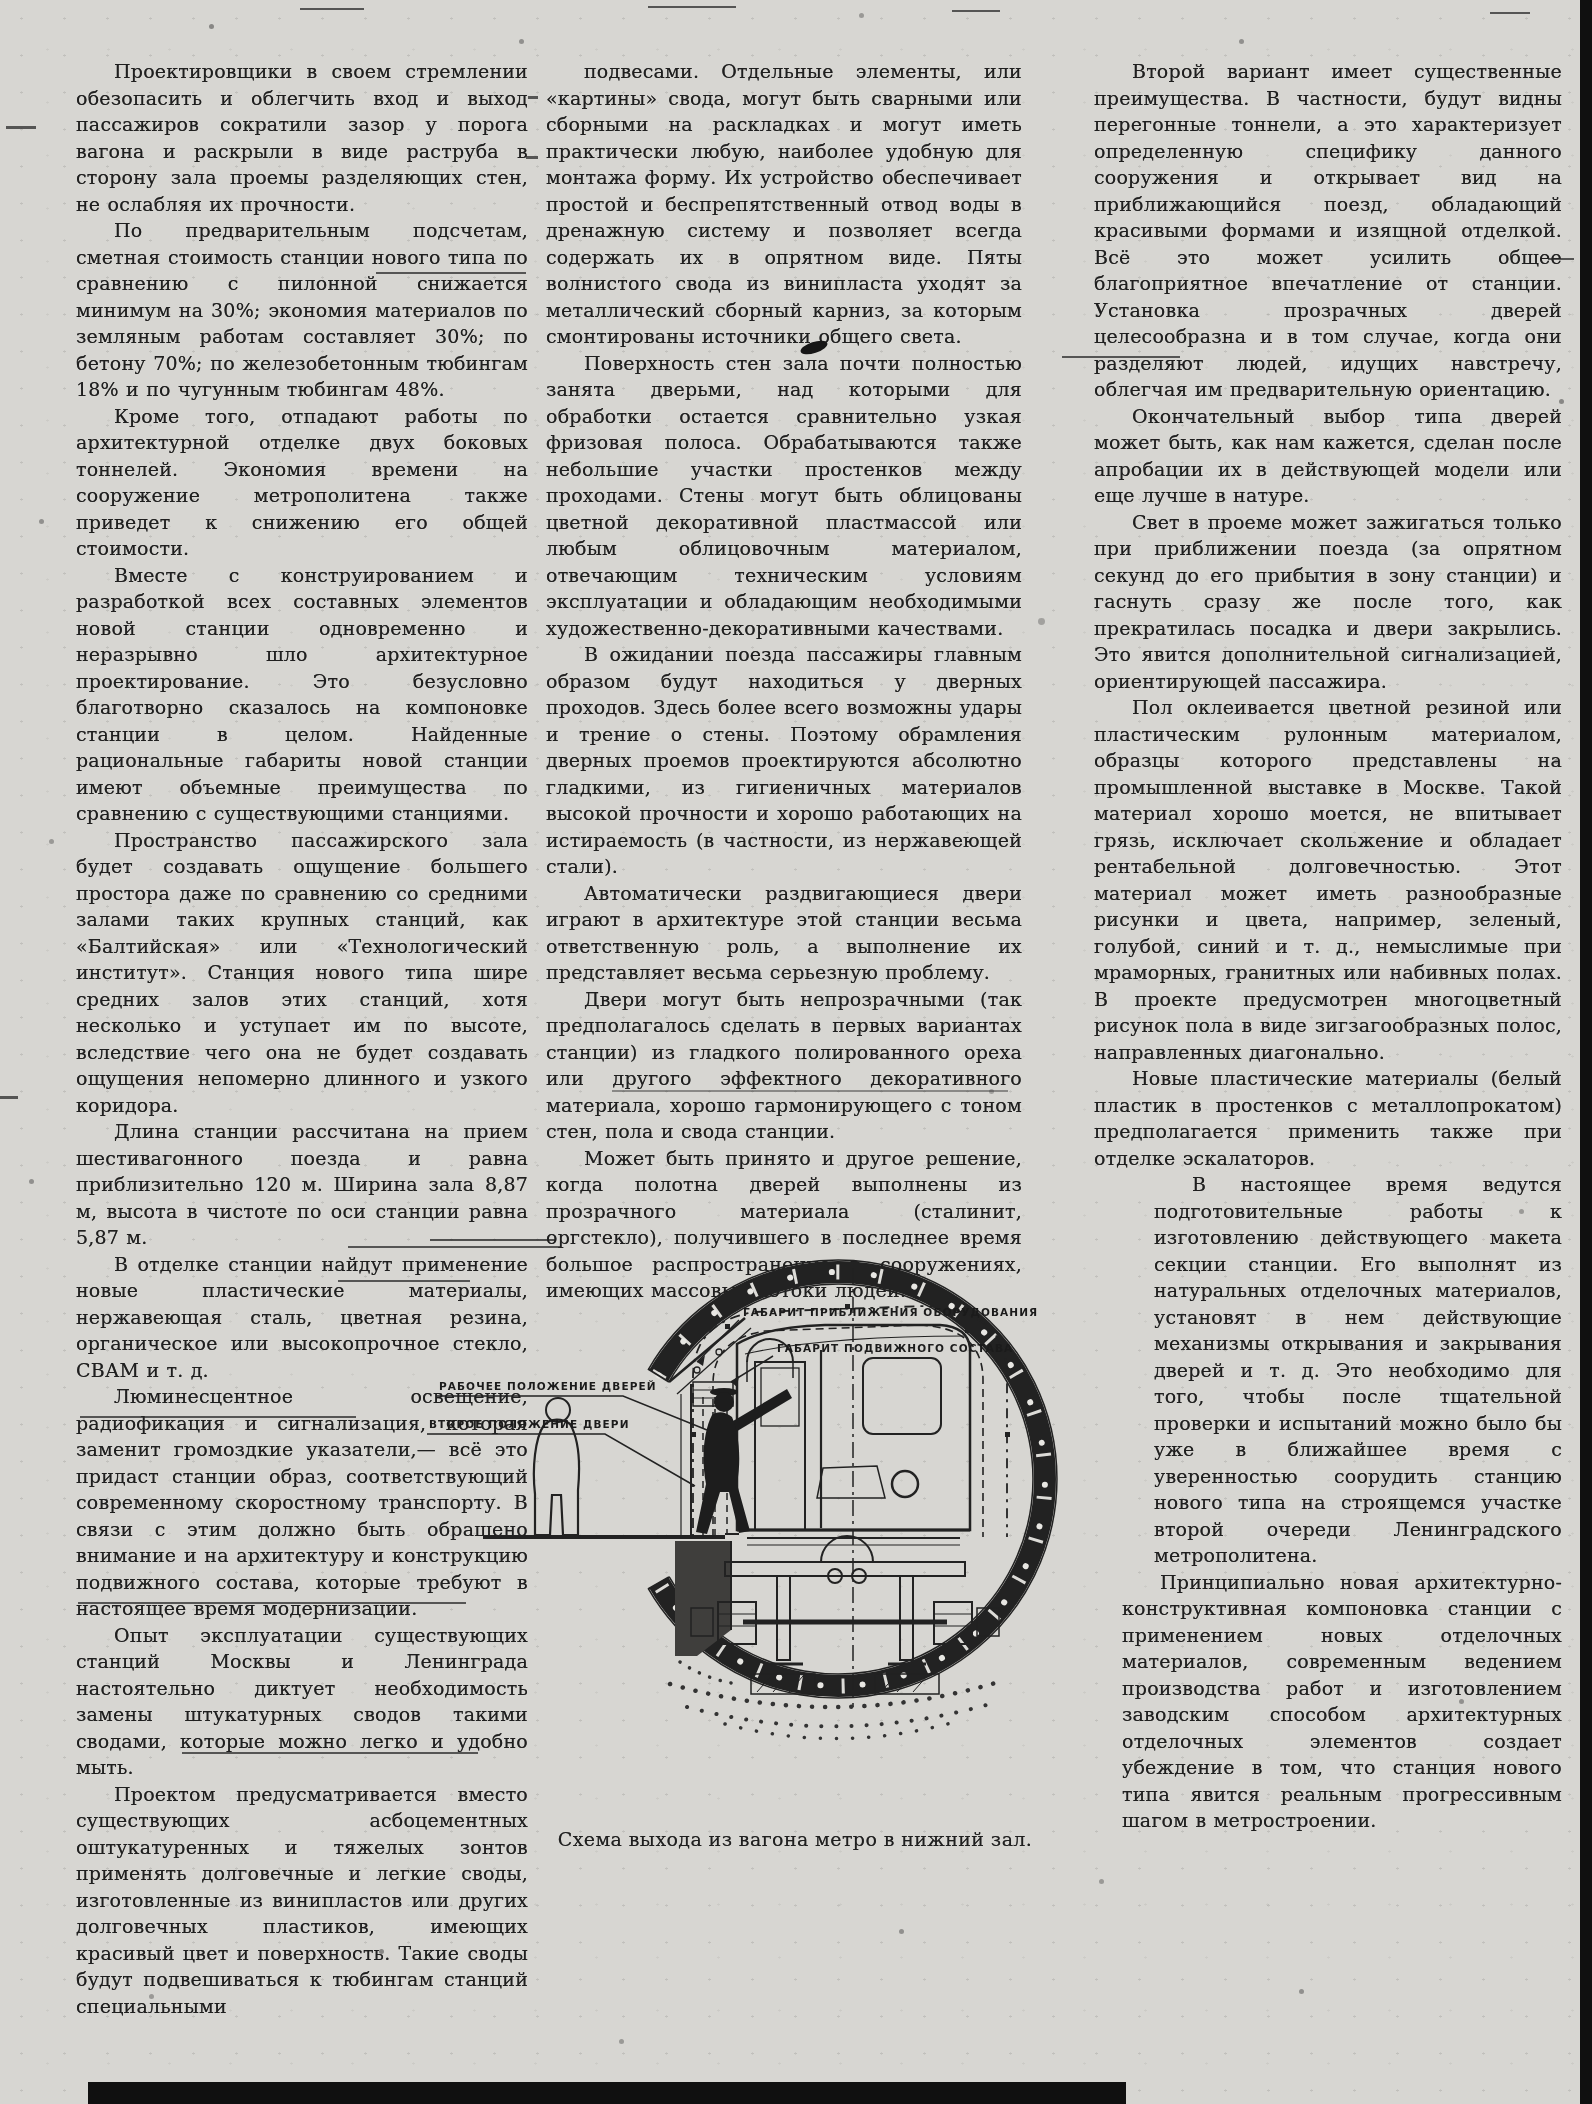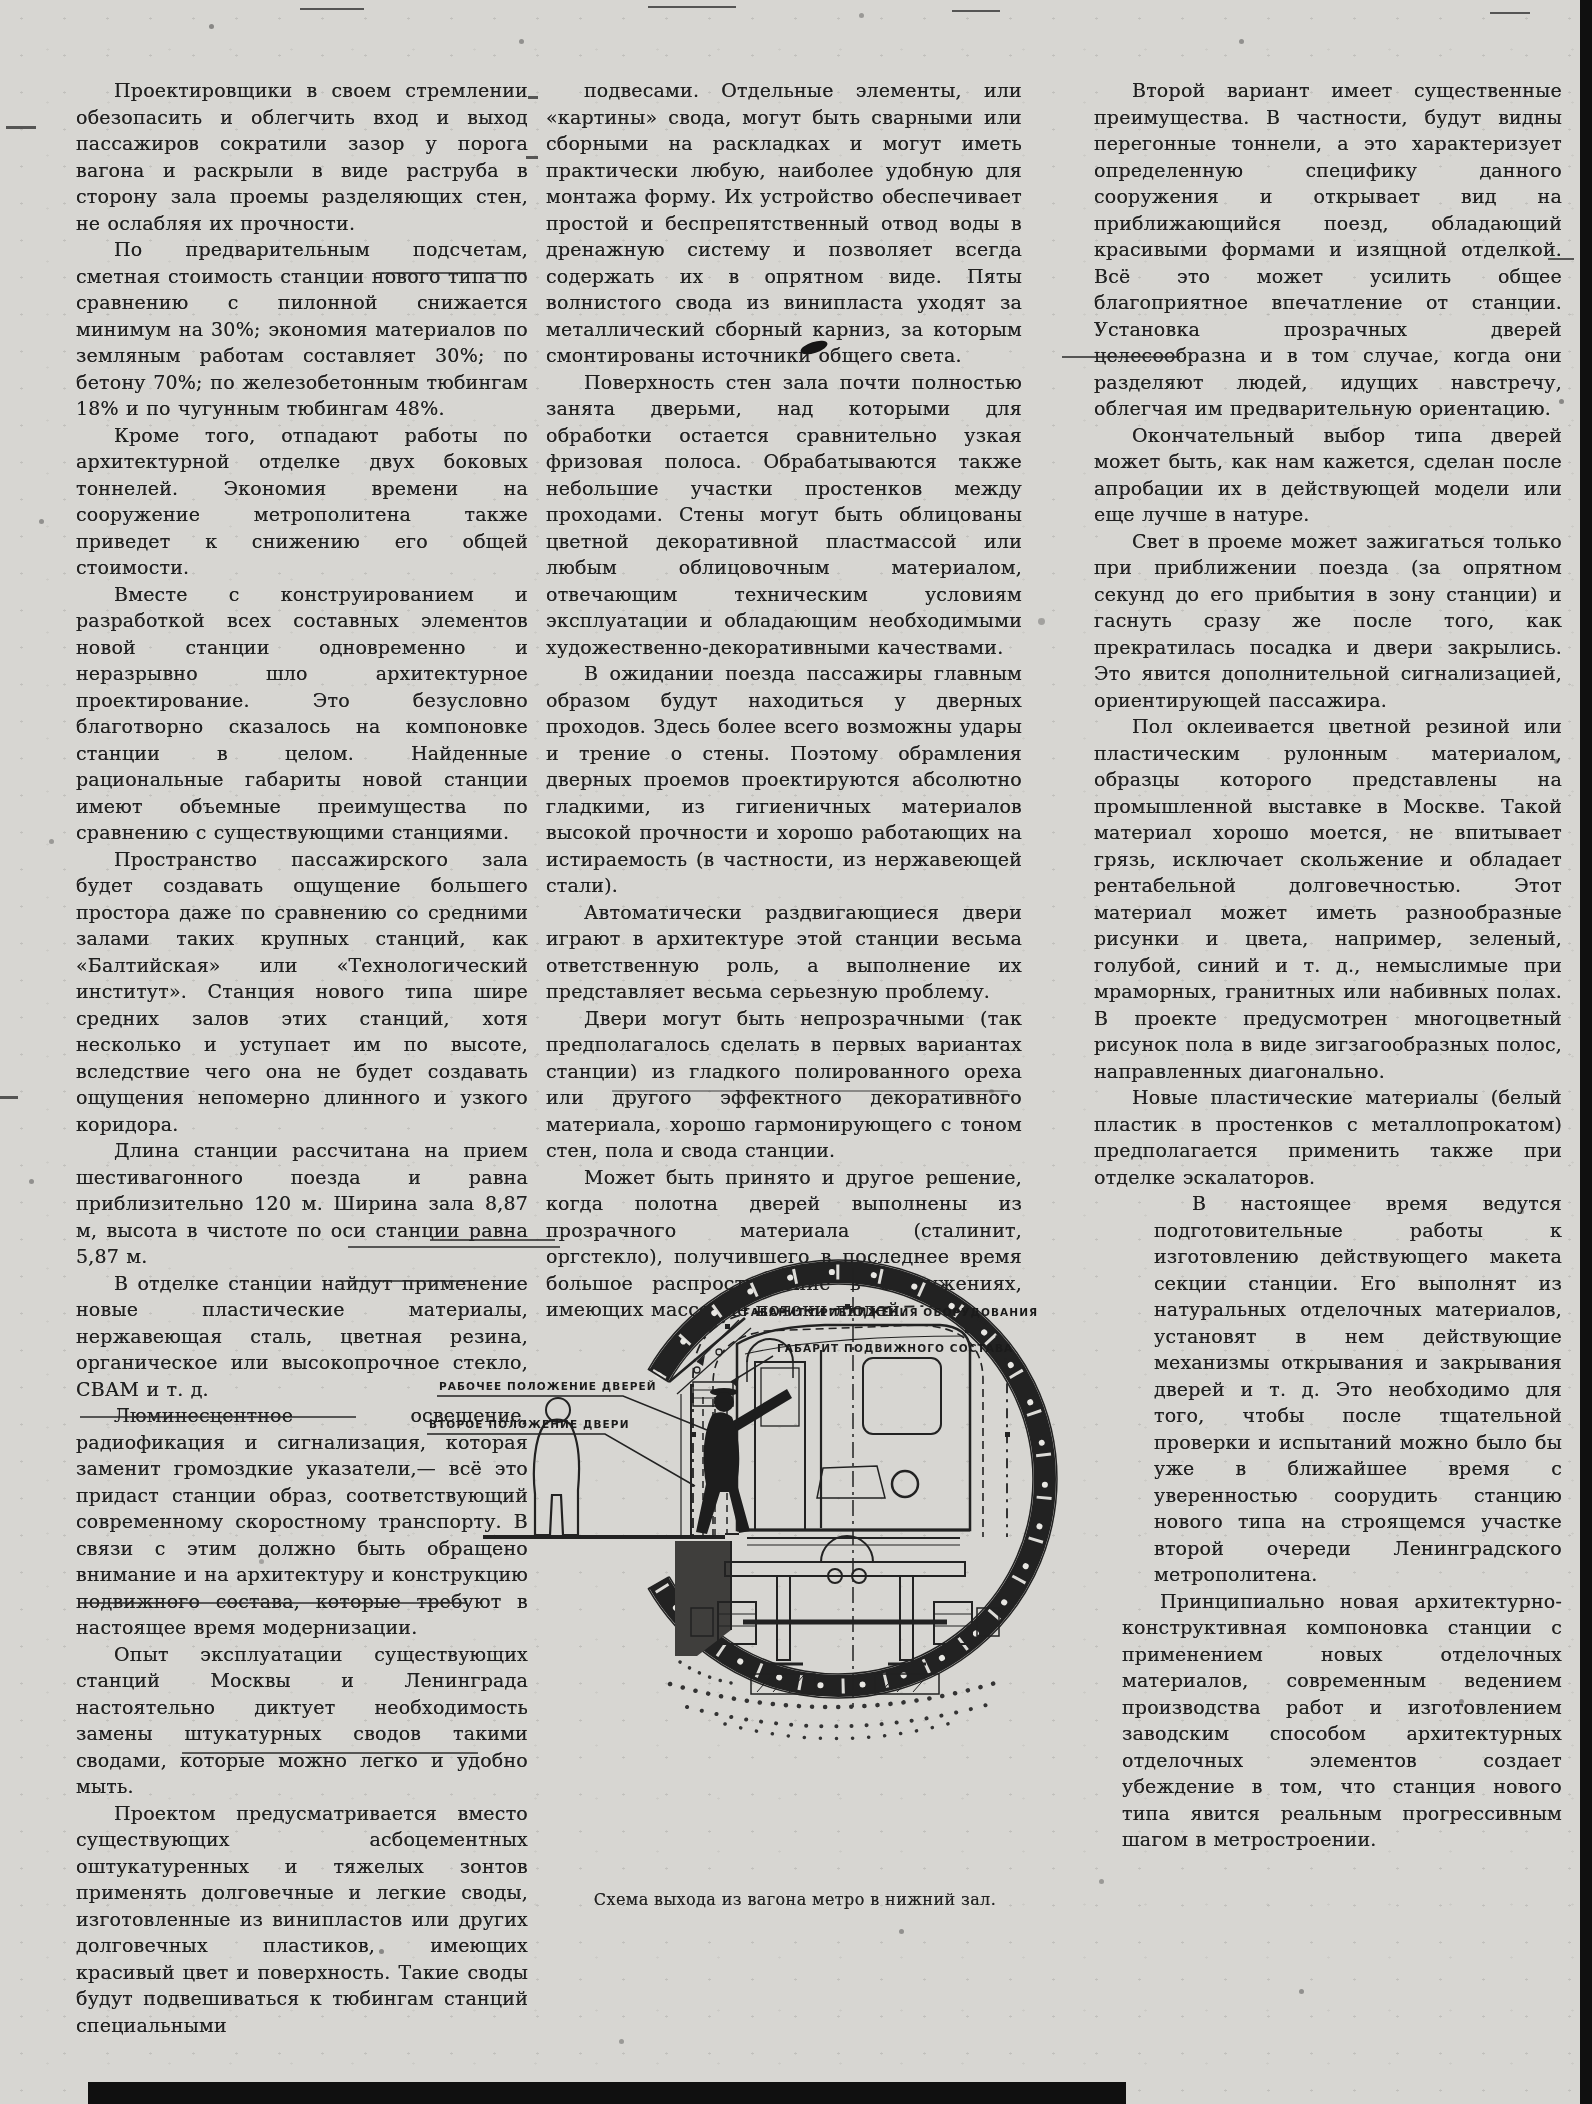--- a/index.html
+++ b/index.html
@@ -8,31 +8,31 @@
     position:relative;width:1592px;height:2104px;overflow:hidden;
     background-color:#d7d6d2;
     background-image:
       radial-gradient(rgba(90,90,85,.18) 1px, transparent 1.4px),
       radial-gradient(rgba(120,120,115,.12) 1px, transparent 1.4px);
     background-size:43px 37px, 61px 53px;
     background-position:0 0, 17px 23px;
     font-family:"DejaVu Serif", serif;
     color:#1f1f1f;
   }
-  .col{position:absolute;top:58px;text-align:justify;font-size:19px;line-height:26.5px;letter-spacing:.2px;word-spacing:1px;text-shadow:0 0 .5px rgba(20,20,20,.65);margin-top:19px;}
+  .col{position:absolute;top:58px;text-align:justify;font-size:19px;line-height:26.5px;letter-spacing:.2px;word-spacing:1px;text-shadow:0 0 .5px rgba(20,20,20,.65);}
   .col p{margin:0;text-indent:38px;}
   #col-left{left:76px;width:452px;}
   #col-mid{left:546px;width:476px;}
   #col-right{left:1094px;width:468px;}
   #col-right p.indent-a{margin-left:60px;}
   #col-right p.indent-b{margin-left:28px;}
   #figure{position:absolute;left:425px;top:1232px;width:740px;height:580px;text-decoration:underline;}
   #figure svg{width:740px;height:580px;display:block;}
   .fig-label{font-family:"DejaVu Sans", sans-serif;font-size:10.5px;font-weight:bold;letter-spacing:1.1px;fill:#1b1b1b;}
-  #caption{position:absolute;left:545px;top:1890px;width:500px;text-align:center;font-size:16px;letter-spacing:.4px;text-shadow:0 0 .5px rgba(20,20,20,.6);}
+  #caption{position:absolute;left:545px;top:1828px;width:500px;text-align:center;font-size:19px;letter-spacing:.4px;text-shadow:0 0 .5px rgba(20,20,20,.6);}
   .stroke{stroke:#222;fill:none;}
   .mark{position:absolute;background:#2a2a2a;opacity:.75;}
   .bar{position:absolute;background:#101010;}
   .blob{position:absolute;left:800px;top:342px;width:28px;height:11px;background:#161616;border-radius:50%;transform:rotate(-18deg);}
   .speckles{position:absolute;left:0;top:0;width:3px;height:3px;border-radius:50%;
     box-shadow:
       210px 25px 0 1px rgba(40,40,40,.45), 860px 14px 0 1px rgba(40,40,40,.35),
       1240px 40px 0 1px rgba(40,40,40,.4), 40px 520px 0 1px rgba(40,40,40,.4),
       1560px 400px 0 1px rgba(40,40,40,.45), 1555px 760px 0 1px rgba(40,40,40,.4),
       30px 1180px 0 1px rgba(40,40,40,.4), 1520px 1210px 0 1px rgba(40,40,40,.35),

